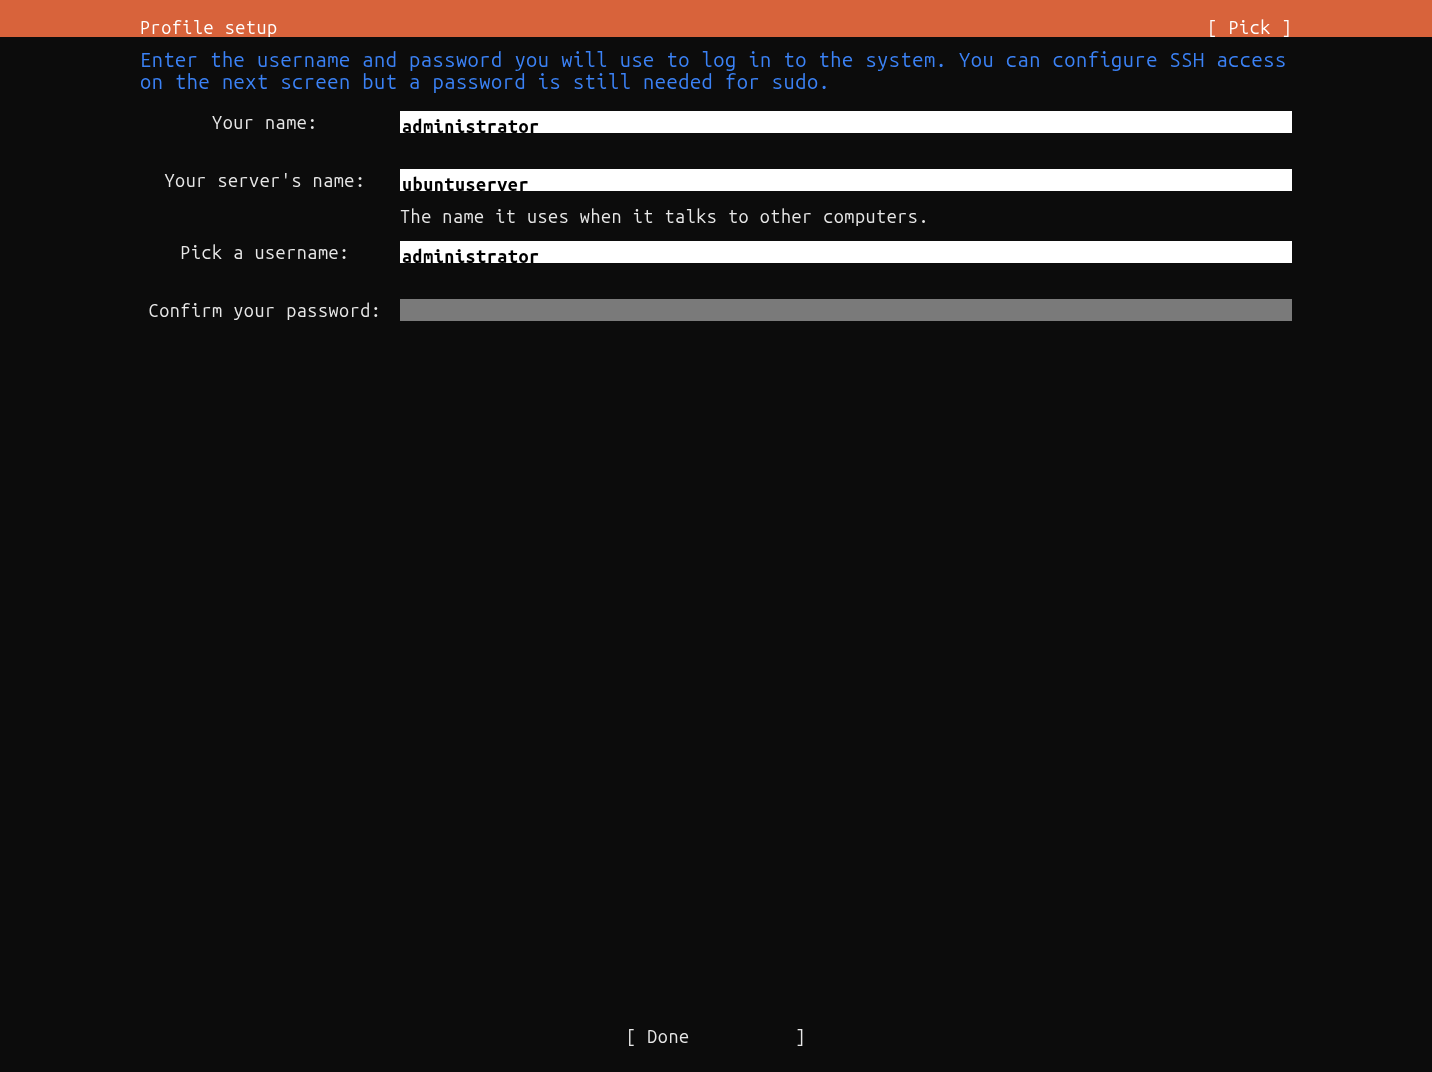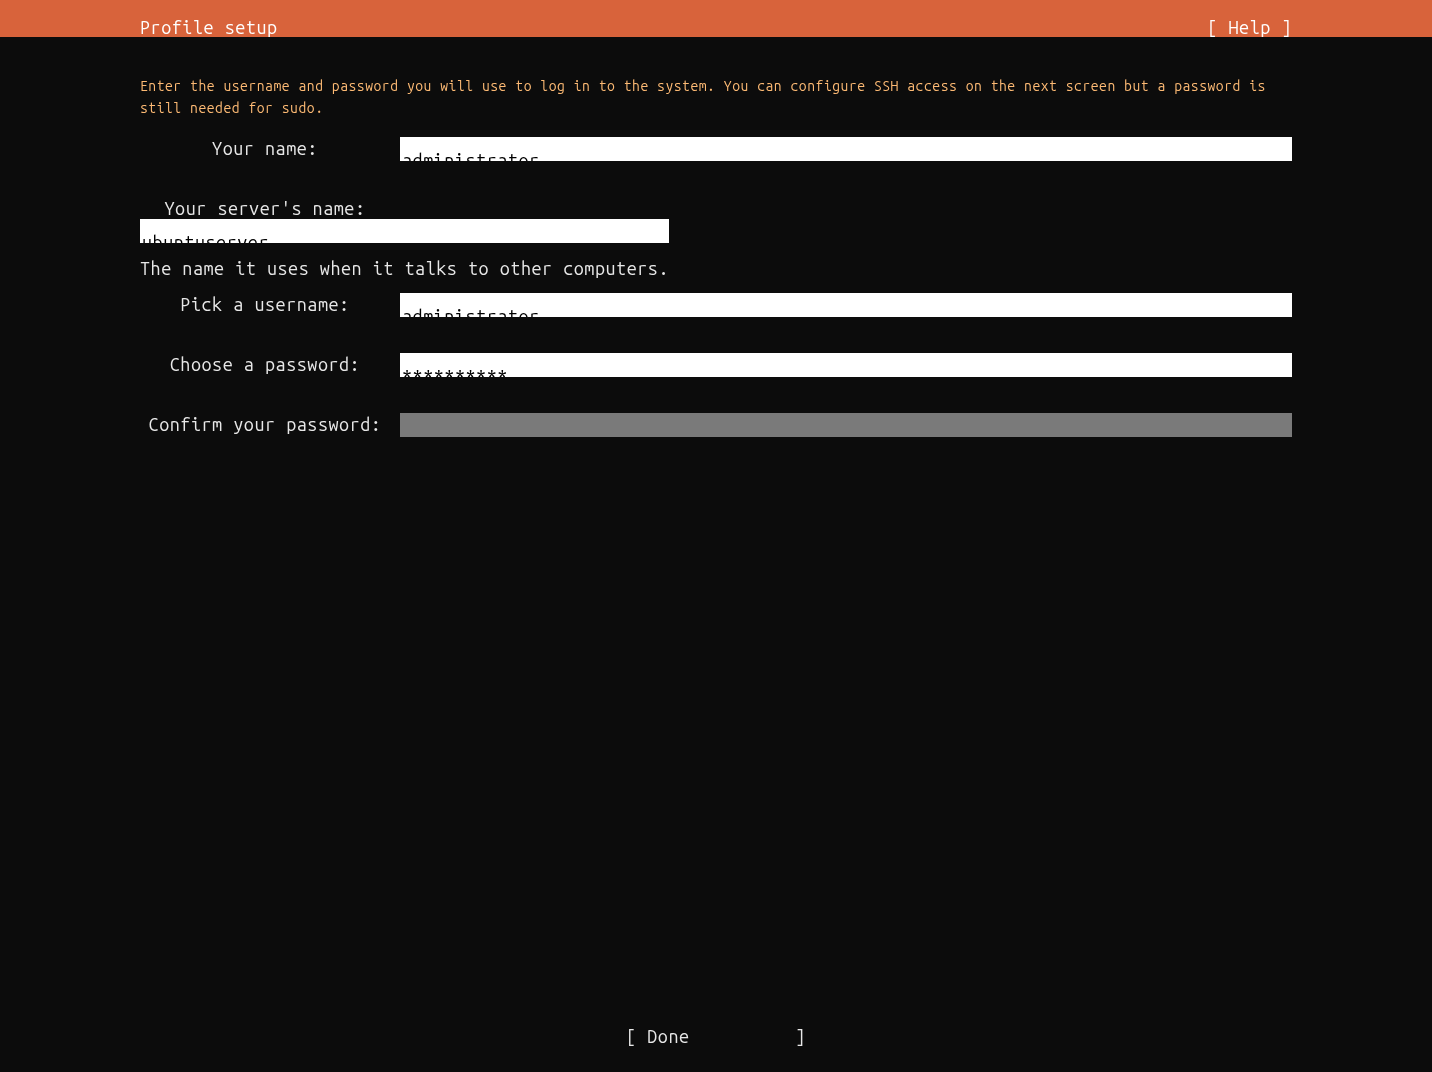--- a/index.html
+++ b/index.html
@@ -22,49 +22,49 @@
       align-items: flex-end;
       padding: 0 140px;
       color: #ffffff;
     }
     .header-title { font-size: 18px; }
     .help-link { font-size: 18px; cursor: pointer; }
     .content {
       padding: 12px 140px 0 140px;
     }
     .description {
-      font-size: 14px;
+      font-size: 20px;
       line-height: 22px;
       margin-bottom: 18px;
-      color: #fdba74;
-      margin-top: 26px;
+      color: #3b82f6;
     }
     .form-row {
       display: flex;
       align-items: flex-start;
       margin-bottom: 36px;
     }
-    .form-row.with-help { margin-bottom: 14px; flex-direction: column; }
+    .form-row.with-help { margin-bottom: 14px; }
     .label {
       width: 260px;
       text-align: center;
       padding-right: 10px;
       line-height: 22px;
       flex-shrink: 0;
     }
     .field-col { flex: 1; }
     .input {
       background: #ffffff;
       color: #000000;
       height: 22px;
       line-height: 22px;
-      padding: 12px 2px;
+      padding: 4px 2px;
       width: 100%;
       white-space: pre;
       overflow: hidden;
+      font-weight: bold;
     }
     .input.active {
       background: #7a7a7a;
       color: #e0e0e0;
     }
     .helper {
       color: #e8e8e8;
       margin-top: 14px;
       line-height: 22px;
     }
@@ -79,21 +79,21 @@
       color: #e8e8e8;
       cursor: pointer;
       white-space: pre;
     }
   </style>
 </head>
 <body>
 
 <div class="header">
   <span class="header-title">Profile setup</span>
-  <span class="help-link">[ Help ]</span>
+  <span class="help-link">[ Pick ]</span>
 </div>
 
 <div class="content">
   <p class="description">Enter the username and password you will use to log in to the system. You can configure SSH access on the next screen but a password is still needed for sudo.</p>
 
   <div class="form-row">
     <div class="label">Your name:</div>
     <div class="field-col">
       <div class="input">administrator</div>
     </div>
@@ -107,26 +107,20 @@
     </div>
   </div>
 
   <div class="form-row">
     <div class="label">Pick a username:</div>
     <div class="field-col">
       <div class="input">administrator</div>
     </div>
   </div>
 
-  <div class="form-row">
-    <div class="label">Choose a password:</div>
-    <div class="field-col">
-      <div class="input">**********</div>
-    </div>
-  </div>
 
   <div class="form-row">
     <div class="label">Confirm your password:</div>
     <div class="field-col">
       <div class="input active">
         
       </div>
     </div>
   </div>
 </div>

